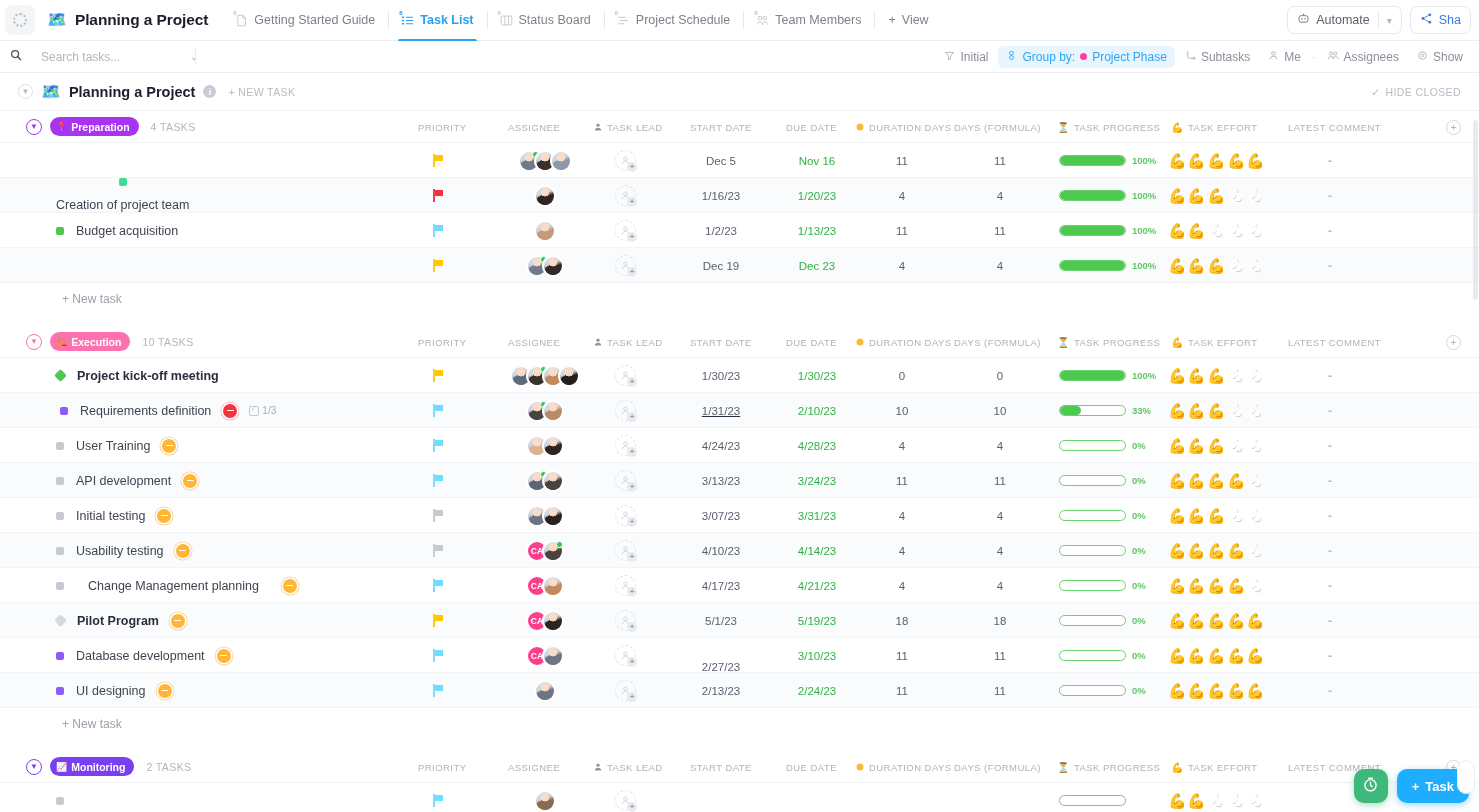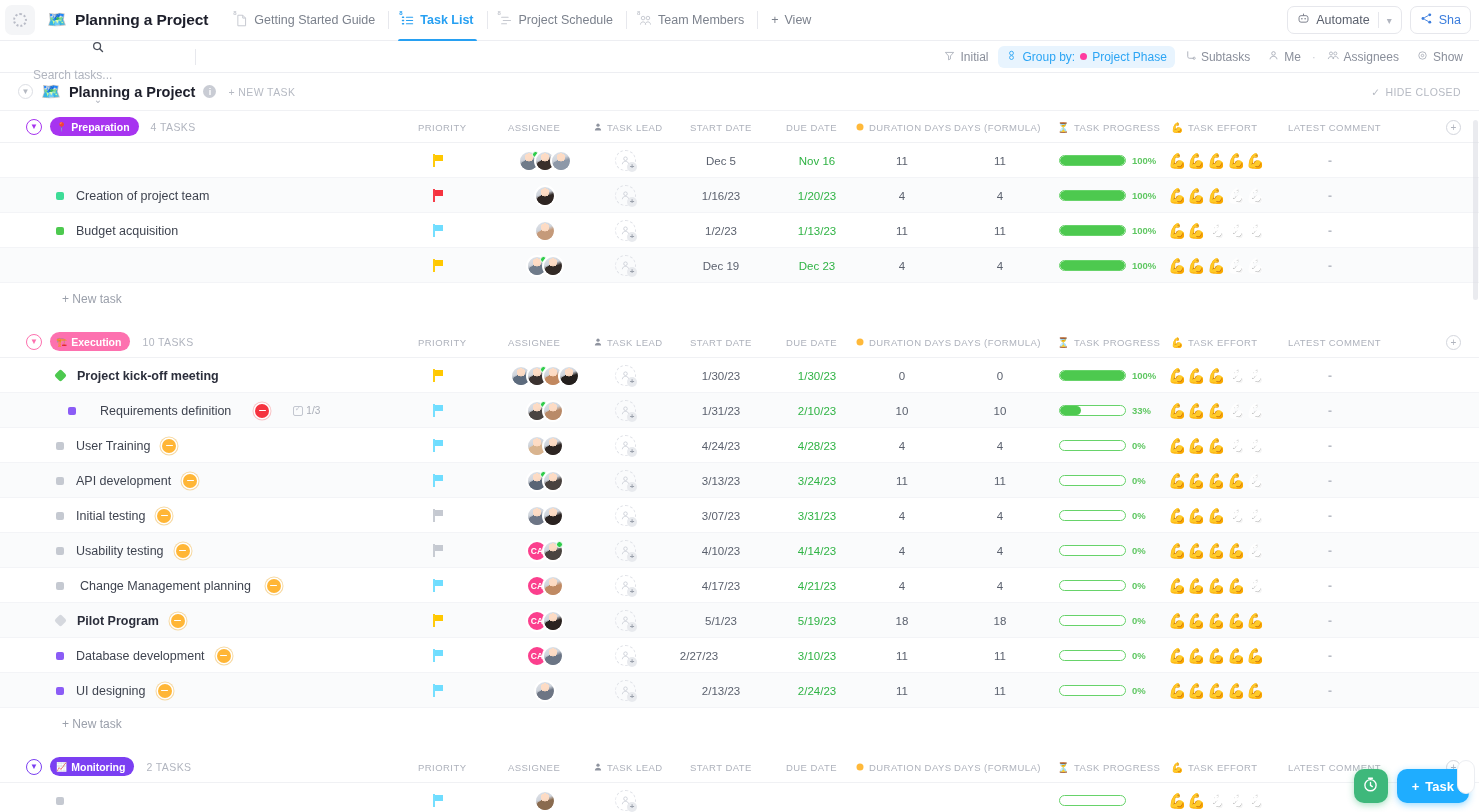--- a/index.html
+++ b/index.html
@@ -62,22 +62,22 @@
   }
   .pillbtn .divider { width:1px; height:16px; background:#e6e7ec; margin: 0 2px; }
   .share-btn { color:#3b7ddd; }
 
   
   .filterbar {
     height: 32px; display: flex; align-items: center;
     border-bottom: 1px solid #edeef2; background: #fff; font-size: 12px;
   }
   .search {
-    display: flex; align-items: center; gap: 12px; height: 32px;
-    width: 196px; padding: 0 10px; position: relative; flex-direction: column;
+    display: flex; align-items: center; gap: 19px; height: 32px;
+    width: 196px; padding: 0 10px; position: relative;
   }
   .search input {
     border: none; outline: none; font-size: 12px; color: #3d4250;
     font-family: "Liberation Sans", sans-serif; width: 130px; background: transparent;
   }
   .search input::placeholder { color: #b1b5bf; }
   .search::after { content:""; position:absolute; right:0; top:8px; width:1px; height:16px; background:#e7e8ed; }
   .chev { color: #b1b5bf; font-size: 10px; }
 
   .filter-right { margin-left: auto; display: flex; align-items: center; gap: 2px; padding-right: 8px; }
@@ -282,20 +282,30 @@
           <svg width="13" height="13" viewBox="0 0 16 16">
             <rect x="1" y="3" width="3" height="2" rx="0.6" fill="#27a0f2"></rect>
             <rect x="6" y="3.3" width="9" height="1.4" rx="0.7" fill="#27a0f2"></rect>
             <rect x="1" y="7" width="3" height="2" rx="0.6" fill="#27a0f2"></rect>
             <rect x="6" y="7.3" width="9" height="1.4" rx="0.7" fill="#27a0f2"></rect>
             <rect x="1" y="11" width="3" height="2" rx="0.6" fill="#27a0f2"></rect>
             <rect x="6" y="11.3" width="9" height="1.4" rx="0.7" fill="#27a0f2"></rect>
           </svg>
         </span>
         <span>Task List</span>
+      </div>
+      <div class="tab">
+        <span class="tab-ico">
+          <span class="sup">8</span>
+          <svg width="13" height="13" viewBox="0 0 16 16">
+              <rect x="1.5" y="2.5" width="13" height="11" rx="1.5" fill="none" stroke="#b2b6c0" stroke-width="1.2"></rect>
+              <path d="M6 2.5v11M10.5 2.5v11" stroke="#b2b6c0" stroke-width="1.2"></path>
+            </svg>
+        </span>
+        <span>Status Board</span>
       </div>
       <div class="tab">
         <span class="tab-ico">
           <span class="sup">8</span>
           <svg width="13" height="13" viewBox="0 0 16 16">
               <path d="M2 4h8M4 8h9M2 12h6" stroke="#b2b6c0" stroke-width="1.3" stroke-linecap="round"></path>
             </svg>
         </span>
         <span>Project Schedule</span>
       </div>
@@ -545,21 +555,21 @@
                   <span class="e">💪</span>
                   <span class="e">💪</span>
                   <span class="e">💪</span>
                 </div>
               </div>
               <div class="cell" style="left: 1328px;">
                 <span class="dash">-</span>
               </div>
             </div>
             <div class="row alt">
-              <div class="cell" style="left: 56px; gap: 12px;">
+              <div class="cell" style="left: 56px; gap: 12px; flex-direction: column;">
                 <div class="status-sq" style="background: rgb(61, 220, 151);"></div>
                 <span class="tname">Creation of project team</span>
               </div>
               <div class="cell" style="left: 433px;">
                 <span class="flag" style="color: rgb(245, 51, 63);"></span>
               </div>
               <div class="cell" style="left: 534px;">
                 <div class="avatars">
                   <div class="av" style="background: linear-gradient(160deg, rgb(226, 229, 234) 0%, rgb(207, 212, 220) 38%, rgb(46, 37, 34) 55%, rgb(46, 37, 34) 100%);">
                     <div class="hair" style="background: radial-gradient(circle at 50% 30%, rgba(255, 220, 195, 0.95) 0px, rgba(255, 220, 195, 0.95) 26%, rgba(0, 0, 0, 0) 27%), radial-gradient(circle at 50% 95%, rgb(46, 37, 34) 0px, rgb(46, 37, 34) 48%, rgba(0, 0, 0, 0) 49%);"></div>
@@ -847,21 +857,21 @@
                   <span class="e">💪</span>
                   <span class="e off">💪</span>
                   <span class="e off">💪</span>
                 </div>
               </div>
               <div class="cell" style="left: 1328px;">
                 <span class="dash">-</span>
               </div>
             </div>
             <div class="row alt">
-              <div class="cell" style="left: 68px; gap: 24px;">
+              <div class="cell" style="left: 60px; gap: 12px;">
                 <div class="status-sq" style="background: rgb(139, 92, 246);"></div>
                 <span class="tname">Requirements definition</span>
                 <span class="tagbadge tag-red">
                   <span class="tag-dash"></span>
                 </span>
                 <span class="subtask">
                   <span class="chk-ico"></span>
                   <span>1/3</span>
                 </span>
               </div>
@@ -881,21 +891,21 @@
               </div>
               <div class="cell" style="left: 615px;">
                 <div class="lead-ico">
                   <svg width="11" height="11" viewBox="0 0 16 16">
                     <circle cx="8" cy="5.4" r="2.6" fill="none" stroke="#cfd2da" stroke-width="1.4"></circle>
                     <path d="M3.4 13.4c0-2.5 2.1-4.1 4.6-4.1s4.6 1.6 4.6 4.1" fill="none" stroke="#cfd2da" stroke-width="1.4"></path>
                   </svg>
                   <span class="plus">+</span>
                 </div>
               </div>
-              <div class="cell" style="left: 690px; width: 62px; justify-content: center;">
+              <div class="cell" style="left: 690px; width: 62px; justify-content: center; text-decoration: underline;">
                 <span class="datetxt">1/31/23</span>
               </div>
               <div class="cell" style="left: 786px; width: 62px; justify-content: center;">
                 <span class="datetxt due">2/10/23</span>
               </div>
               <div class="cell" style="left: 855px; width: 94px; justify-content: center;">
                 <span class="numtxt">10</span>
               </div>
               <div class="cell" style="left: 954px; width: 92px; justify-content: center;">
                 <span class="numtxt">10</span>
@@ -1167,21 +1177,21 @@
                   <span class="e">💪</span>
                   <span class="e">💪</span>
                   <span class="e off">💪</span>
                 </div>
               </div>
               <div class="cell" style="left: 1328px;">
                 <span class="dash">-</span>
               </div>
             </div>
             <div class="row">
-              <div class="cell" style="left: 56px; gap: 16px;">
+              <div class="cell" style="left: 56px; gap: 24px;">
                 <div class="status-sq" style="background: rgb(197, 201, 209);"></div>
                 <span class="tname">Change Management planning</span>
                 <span class="tagbadge tag-amber">
                   <span class="tag-dash"></span>
                 </span>
               </div>
               <div class="cell" style="left: 433px;">
                 <span class="flag" style="color: rgb(111, 221, 255);"></span>
               </div>
               <div class="cell" style="left: 526px;">
@@ -1316,21 +1326,21 @@
               </div>
               <div class="cell" style="left: 615px;">
                 <div class="lead-ico">
                   <svg width="11" height="11" viewBox="0 0 16 16">
                     <circle cx="8" cy="5.4" r="2.6" fill="none" stroke="#cfd2da" stroke-width="1.4"></circle>
                     <path d="M3.4 13.4c0-2.5 2.1-4.1 4.6-4.1s4.6 1.6 4.6 4.1" fill="none" stroke="#cfd2da" stroke-width="1.4"></path>
                   </svg>
                   <span class="plus">+</span>
                 </div>
               </div>
-              <div class="cell" style="left: 668px; width: 62px; justify-content: center;">
+              <div class="cell" style="left: 690px; width: 62px; justify-content: center; align-items: flex-end;">
                 <span class="datetxt">2/27/23</span>
               </div>
               <div class="cell" style="left: 786px; width: 62px; justify-content: center;">
                 <span class="datetxt due">3/10/23</span>
               </div>
               <div class="cell" style="left: 855px; width: 94px; justify-content: center;">
                 <span class="numtxt">11</span>
               </div>
               <div class="cell" style="left: 954px; width: 92px; justify-content: center;">
                 <span class="numtxt">11</span>

